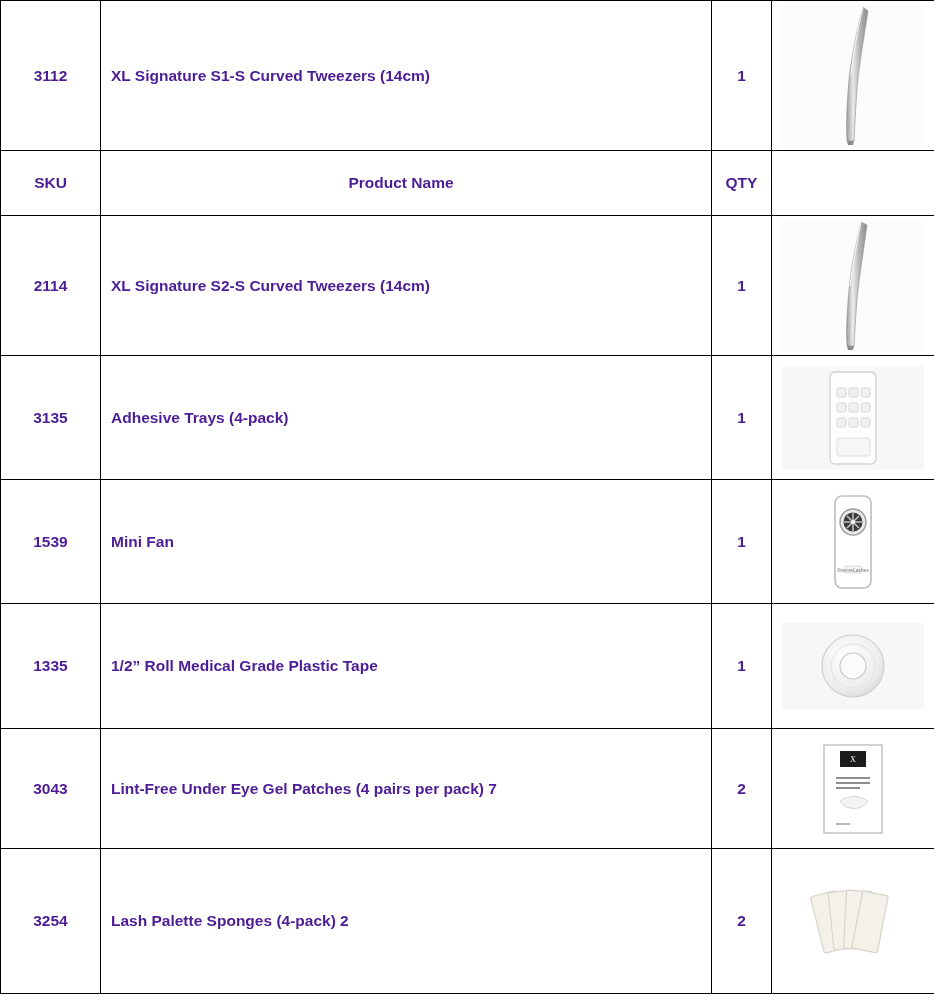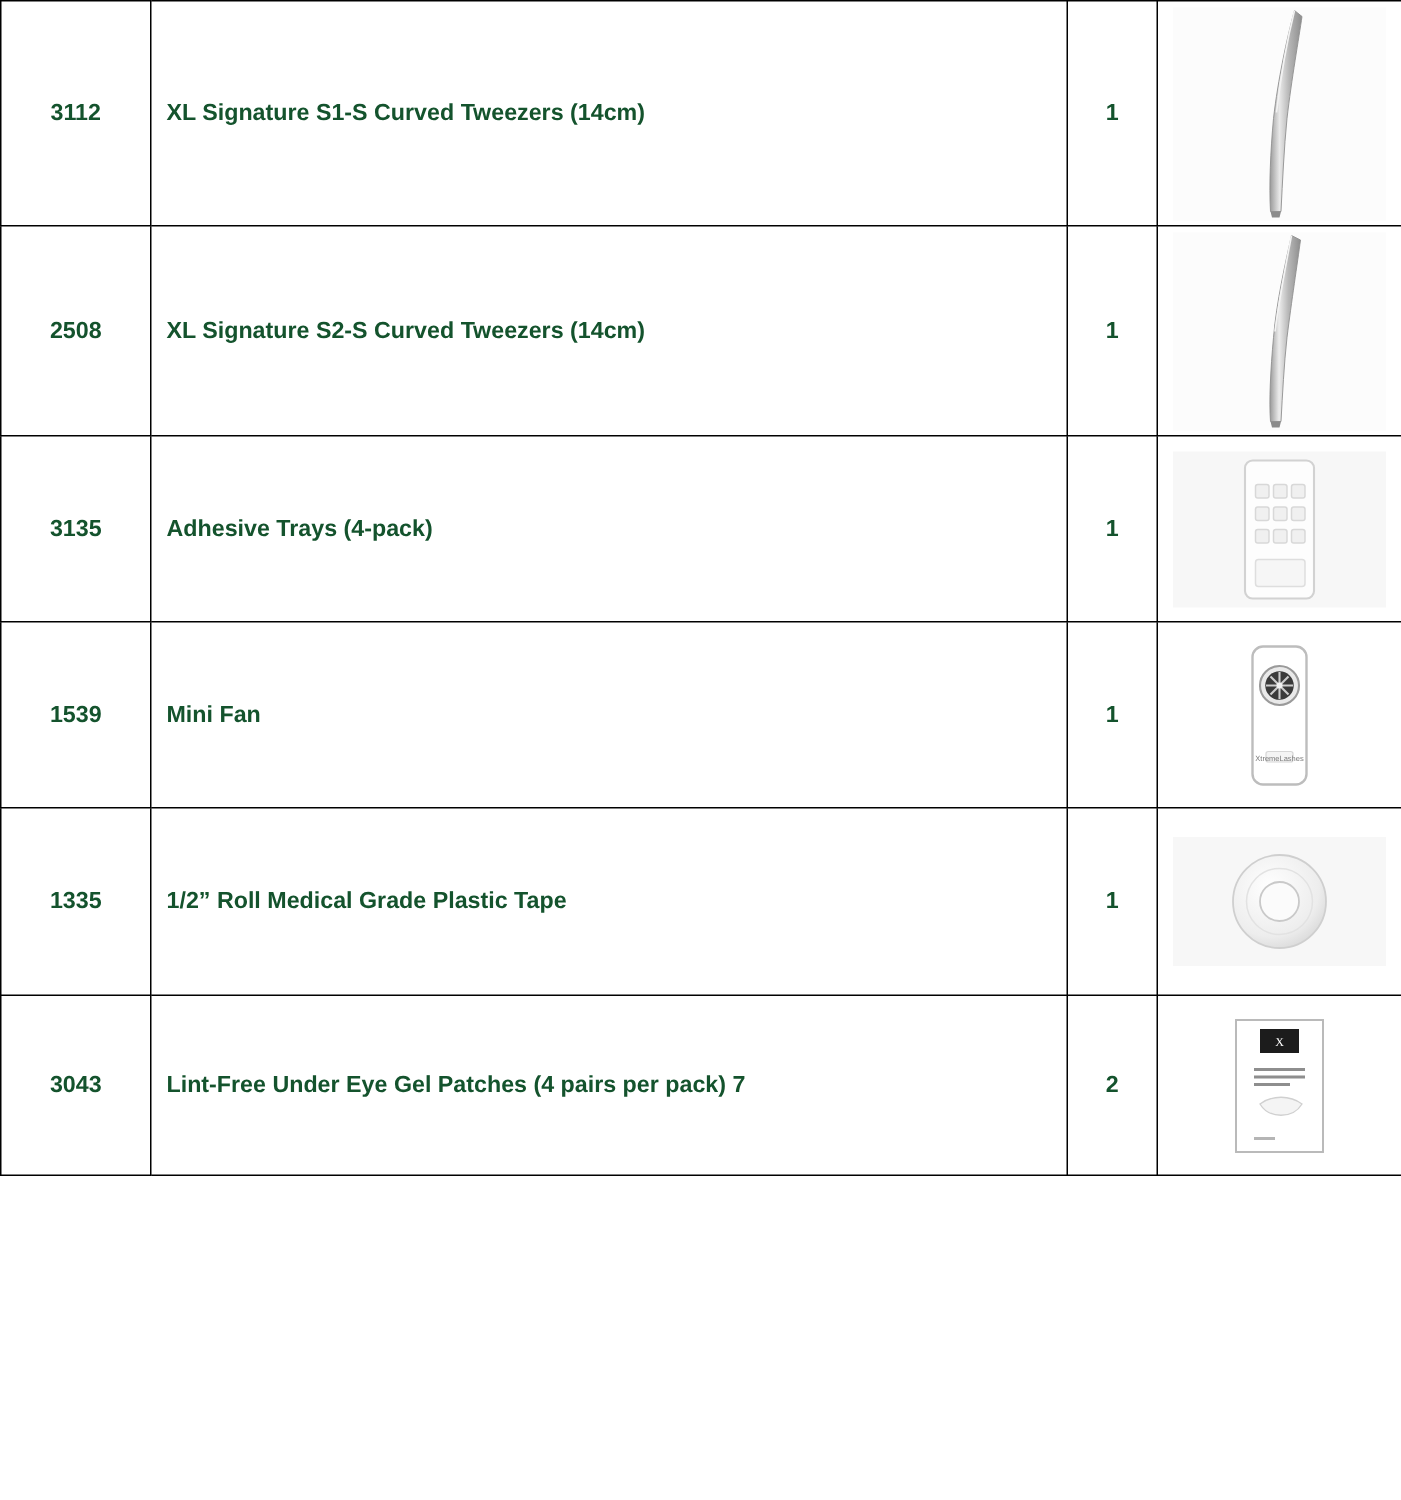--- a/index.html
+++ b/index.html
@@ -23,21 +23,21 @@
   }
   table.product-table col.col-sku   { width: 100px; }
   table.product-table col.col-name  { width: 611px; }
   table.product-table col.col-qty   { width: 60px; }
   table.product-table col.col-img   { width: 163px; }
 
   table.product-table td {
     border: 1px solid #000000;
     padding: 0 10px;
     font-size: 15.5px;
-    color: #14532d;
+    color: #4c1d95;
     vertical-align: middle;
   }
   td.sku {
     text-align: center;
     font-weight: bold;
     padding: 0;
   }
   td.name {
     text-align: left;
     font-weight: bold;
@@ -105,23 +105,29 @@
                 </linearGradient>
               </defs>
               <path d="M40 2 C35 20 29 48 26 74 C24 96 23 118 24 136 L31 136 C32 116 33 94 35 74 C38 48 43 20 45 6 Z" fill="url(#metal1)" stroke="#8f8f8f" stroke-width="0.6"></path>
               <path d="M40 2 C36 18 31 44 28 70" fill="none" stroke="#f2f2f2" stroke-width="1.1"></path>
               <path d="M24 136 L31 136 L30 140 L25 140 Z" fill="#8b8b8b"></path>
             </svg>
           </div>
         </td>
       </tr>
 
+      <tr class="header-row" style="height:65px">
+        <td class="sku">SKU</td>
+        <td class="name">Product Name</td>
+        <td class="qty">QTY</td>
+        <td class="img bg-white"></td>
+      </tr>
 
       <tr style="height:140px">
-        <td class="sku">2508</td>
+        <td class="sku">2114</td>
         <td class="name">XL Signature S2-S Curved Tweezers (14cm)</td>
         <td class="qty">1</td>
         <td class="img">
           <div class="thumb bg-plain">
             <svg width="60" height="132" viewBox="0 0 60 132" aria-hidden="true">
               <defs>
                 <linearGradient id="metal2" x1="0" y1="0" x2="1" y2="0">
                   <stop offset="0%" stop-color="#9a9a9a"></stop>
                   <stop offset="30%" stop-color="#ececec"></stop>
                   <stop offset="60%" stop-color="#b8b8b8"></stop>
@@ -222,16 +228,33 @@
                 <rect x="26" y="43" width="34" height="2"></rect>
                 <rect x="26" y="48" width="24" height="2"></rect>
               </g>
               <path d="M30 62 C38 56 50 56 58 62 C52 72 36 72 30 62 Z" fill="#f4f4f4" stroke="#d0d0d0" stroke-width="0.9"></path>
               <rect x="26" y="84" width="14" height="2" fill="#b5b5b5"></rect>
             </svg>
           </div>
         </td>
       </tr>
 
+      <tr style="height:145px">
+        <td class="sku">3254</td>
+        <td class="name">Lash Palette Sponges (4-pack) 2</td>
+        <td class="qty">2</td>
+        <td class="img">
+          <div class="thumb bg-white">
+            <svg width="104" height="104" viewBox="0 0 104 104" aria-hidden="true">
+              <g fill="#f3f1ea" stroke="#d7d4c9" stroke-width="1.2">
+                <rect x="16" y="24" width="26" height="58" rx="2" transform="rotate(-14 29 53)"></rect>
+                <rect x="30" y="22" width="26" height="58" rx="2" transform="rotate(-6 43 51)"></rect>
+                <rect x="44" y="22" width="26" height="58" rx="2" transform="rotate(3 57 51)"></rect>
+                <rect x="56" y="24" width="26" height="58" rx="2" transform="rotate(11 69 53)"></rect>
+              </g>
+            </svg>
+          </div>
+        </td>
+      </tr>
 
     </tbody>
   </table>
 </div>
 
 </body></html>

